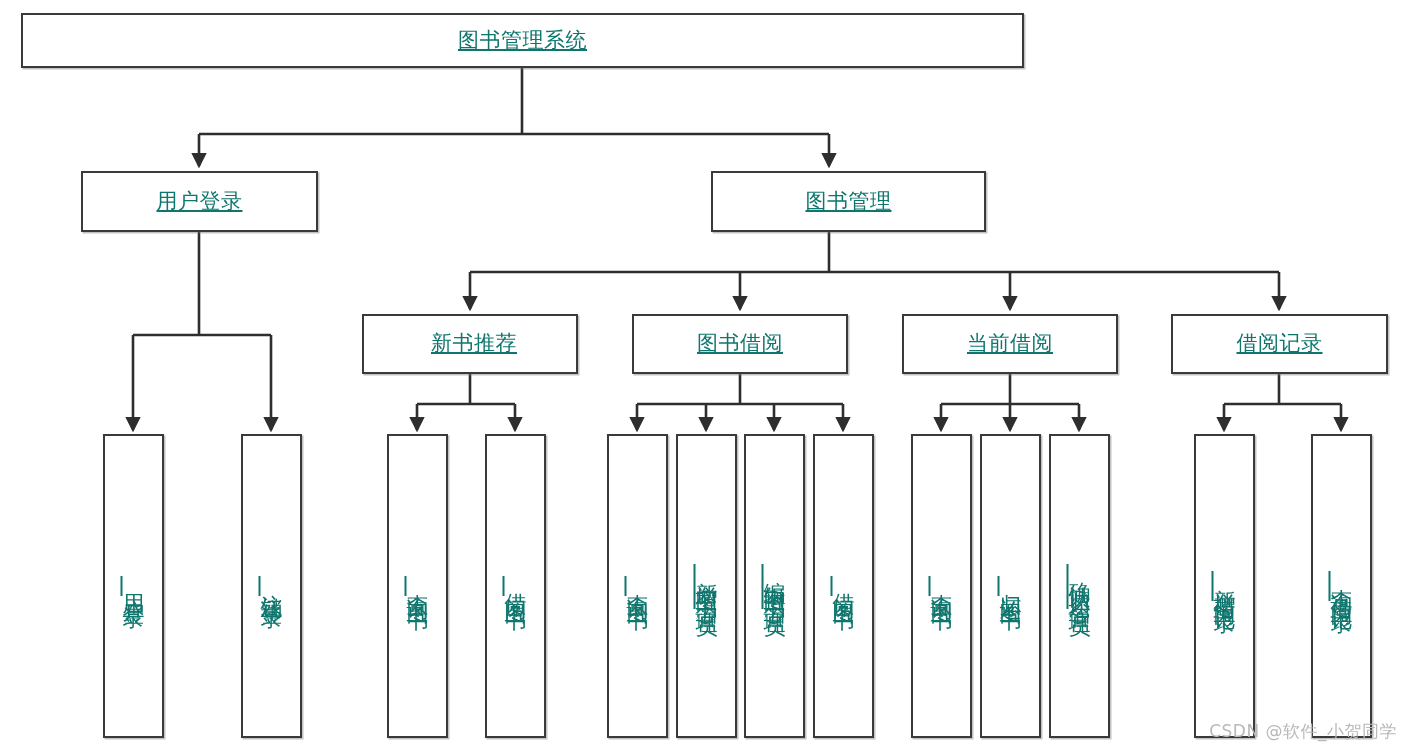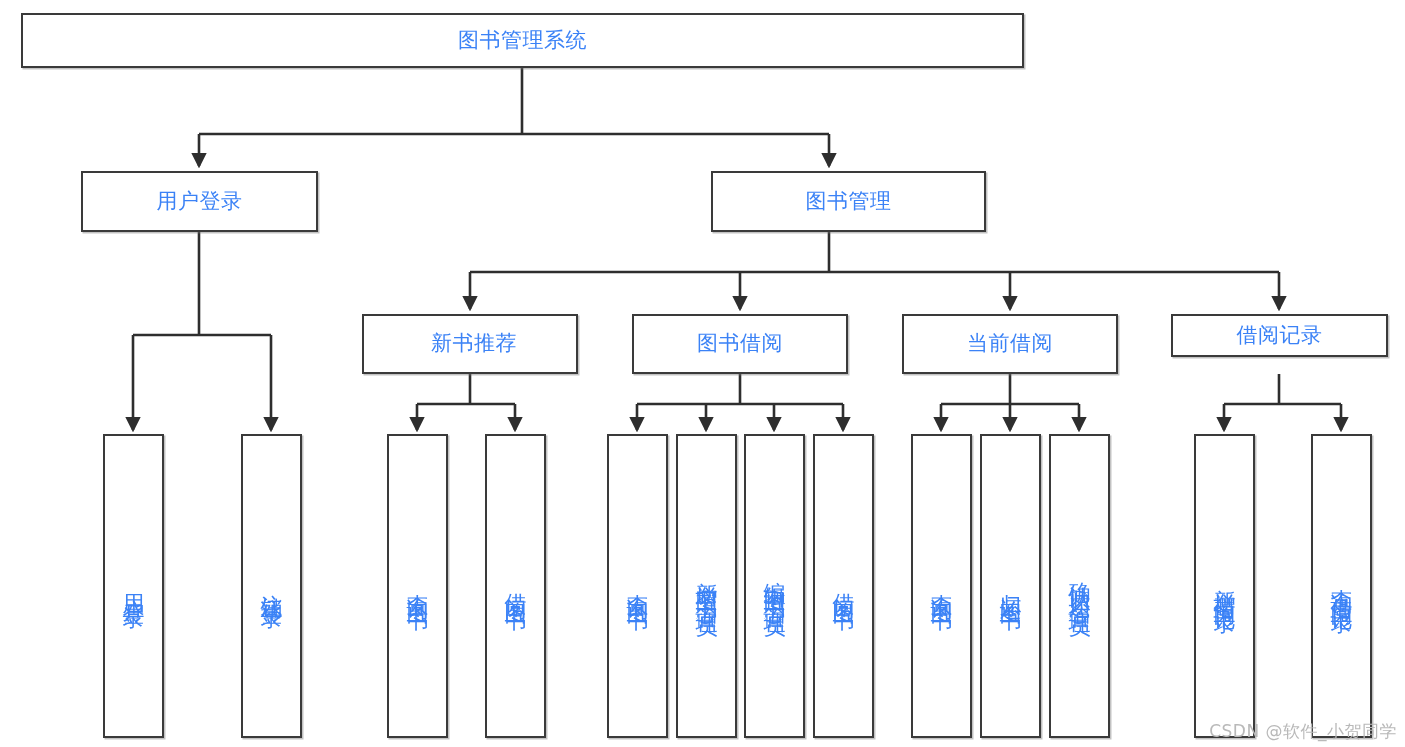--- a/index.html
+++ b/index.html
@@ -31,21 +31,22 @@
     display:flex;
     align-items:center;
     justify-content:center;
     text-align:center;
     box-shadow:1.5px 1.5px 0 rgba(120,120,120,0.45);
   }
   .node .label{
     display:block;
     line-height:1.12;
     letter-spacing:0.5px;
-    color:#3b82f6;
+    color:#0f766e;
+    text-decoration:underline;
   }
   
   .node.horiz .label{
     font-size:21px;
     white-space:nowrap;
   }
   .node.root .label{ font-size:21px; }
   
   .node.leaf{
     align-items:center;
@@ -142,21 +143,21 @@
 
   <div class="node horiz" style="left:362px; top:314px; width:216px; height:60px;padding-left:8px;">
     <span class="label">新书推荐</span>
   </div>
   <div class="node horiz" style="left:902px; top:314px; width:216px; height:60px;">
     <span class="label">当前借阅</span>
   </div>
   <div class="node horiz" style="left:632px; top:314px; width:216px; height:60px;">
     <span class="label">图书借阅</span>
   </div>
-  <div class="node horiz" style="left:1171px; top:314px; width:217px; height:43px;">
+  <div class="node horiz" style="left:1171px; top:314px; width:217px; height:60px;">
     <span class="label">借阅记录</span>
   </div>
 
   <div class="node leaf" style="left:103px; top:434px; width:61px; height:304px;">
     <span class="label">用户登录</span>
   </div>
   <div class="node leaf" style="left:241px; top:434px; width:61px; height:304px;">
     <span class="label">注销登录</span>
   </div>
 

